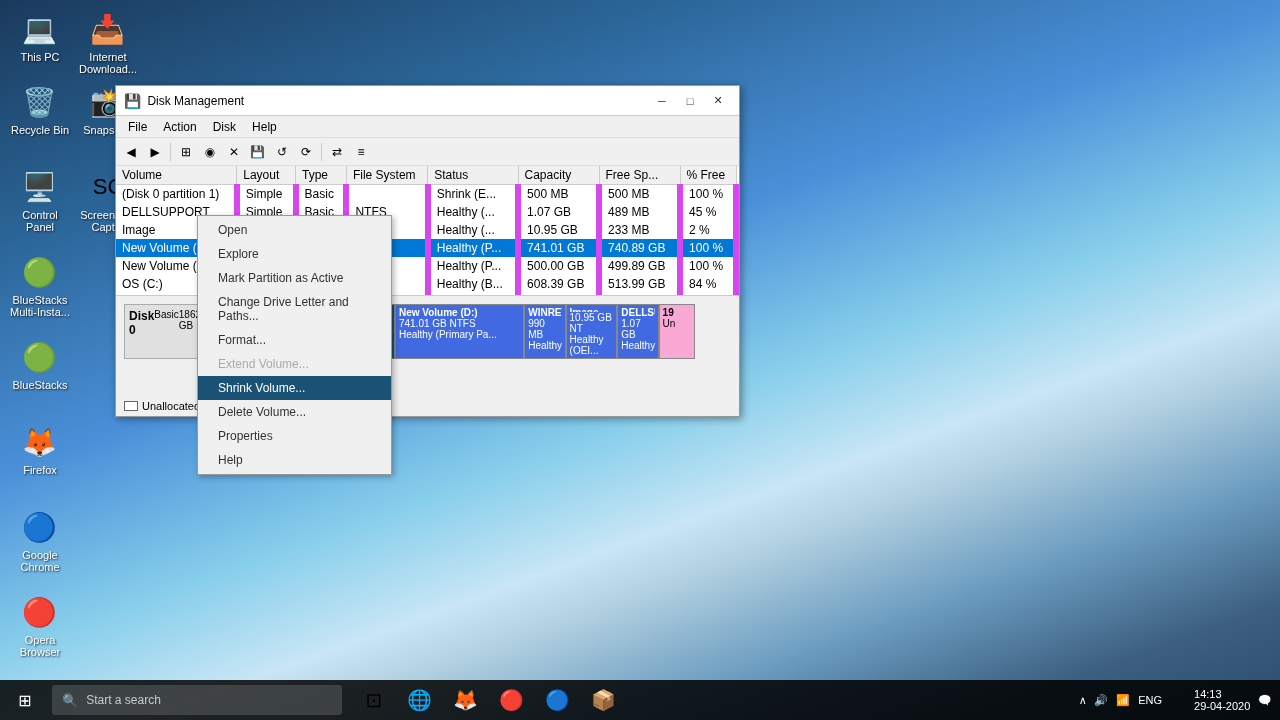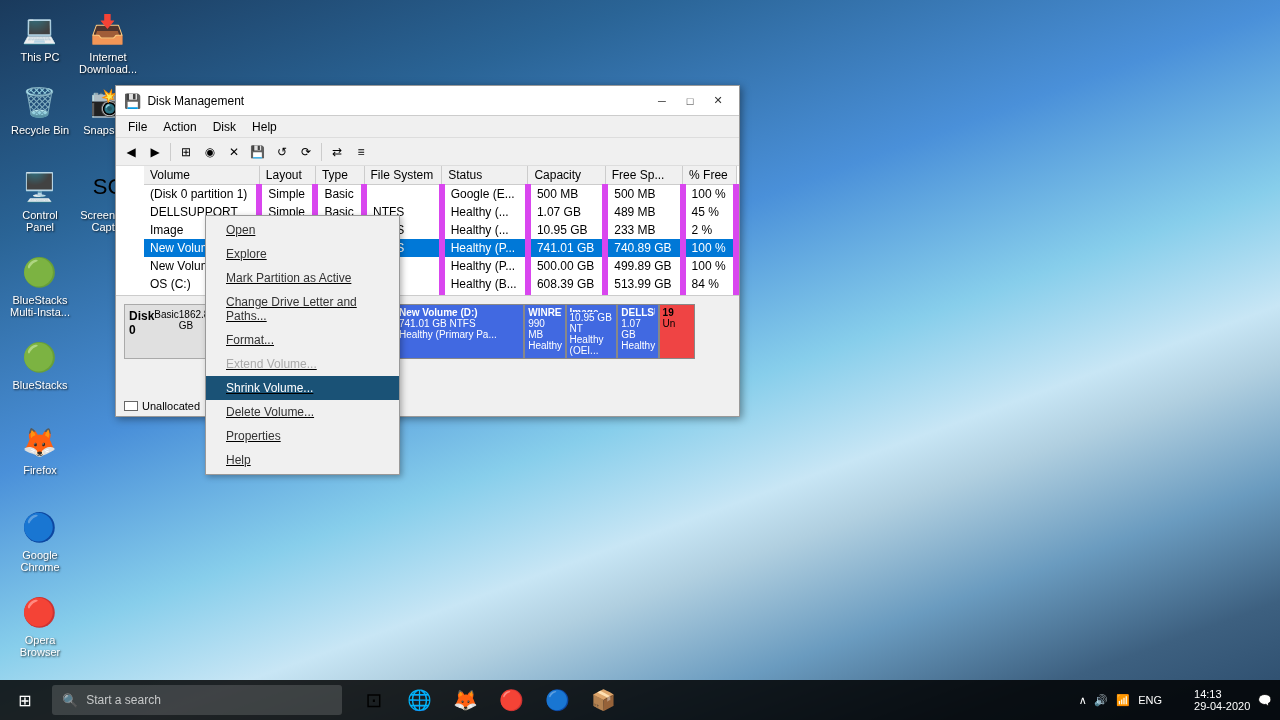--- a/index.html
+++ b/index.html
@@ -269,21 +269,21 @@
       display: flex;
       flex-direction: column;
       justify-content: flex-start;
       overflow: hidden;
       cursor: pointer;
     }
     .partition .p-name { font-weight: bold; font-size: 10px; white-space: nowrap; overflow: hidden; }
     .partition .p-size { font-size: 10px; }
     .partition .p-status { font-size: 10px; }
     .partition.primary { background: #4169e1; color: white; }
-    .partition.unalloc { background: #ef4444; }
+    .partition.unalloc { background: #f9a8d4; }
     .partition.selected { background: #1a5276; color: white; }
 
     
     .legend {
       display: flex;
       align-items: center;
       padding: 4px 8px;
       gap: 16px;
       font-size: 11px;
     }
@@ -295,28 +295,27 @@
     .legend-box {
       width: 14px;
       height: 10px;
       border: 1px solid #666;
     }
 
     
     .context-menu {
       position: absolute;
       top: 215px;
-      left: 205px;
+      left: 197px;
       width: 195px;
       background: #f0f0f0;
       border: 1px solid #999;
       box-shadow: 2px 2px 6px rgba(0,0,0,0.3);
       z-index: 200;
       padding: 2px 0;
-      text-decoration: underline;
     }
     .ctx-item {
       padding: 5px 20px;
       cursor: pointer;
       font-size: 12px;
       color: #333;
     }
     .ctx-item.highlighted {
       background: #1a5276;
       color: white;
@@ -403,41 +402,41 @@
       <button class="tb-btn">◉</button>
       <button class="tb-btn">✕</button>
       <button class="tb-btn">💾</button>
       <button class="tb-btn">↺</button>
       <button class="tb-btn">⟳</button>
       <div class="tb-sep"></div>
       <button class="tb-btn">⇄</button>
       <button class="tb-btn">≡</button>
     </div>
 
-    <div class="volume-table-container" style="height:130px;padding-left:28px;">
+    <div class="volume-table-container" style="height:130px;">
       <table>
         <thead>
           <tr>
             <th>Volume</th>
             <th>Layout</th>
             <th>Type</th>
             <th>File System</th>
             <th>Status</th>
             <th>Capacity</th>
             <th>Free Sp...</th>
             <th>% Free</th>
           </tr>
         </thead>
         <tbody id="volume-tbody">
         <tr>
               <td>(Disk 0 partition 1)</td>
               <td>Simple</td>
               <td>Basic</td>
               <td></td>
-              <td>Google (E...</td>
+              <td>Shrink (E...</td>
               <td>500 MB</td>
               <td>500 MB</td>
               <td>100 %</td>
             </tr>
             <tr>
               <td>DELLSUPPORT</td>
               <td>Simple</td>
               <td>Basic</td>
               <td>NTFS</td>
               <td>Healthy (...</td>

